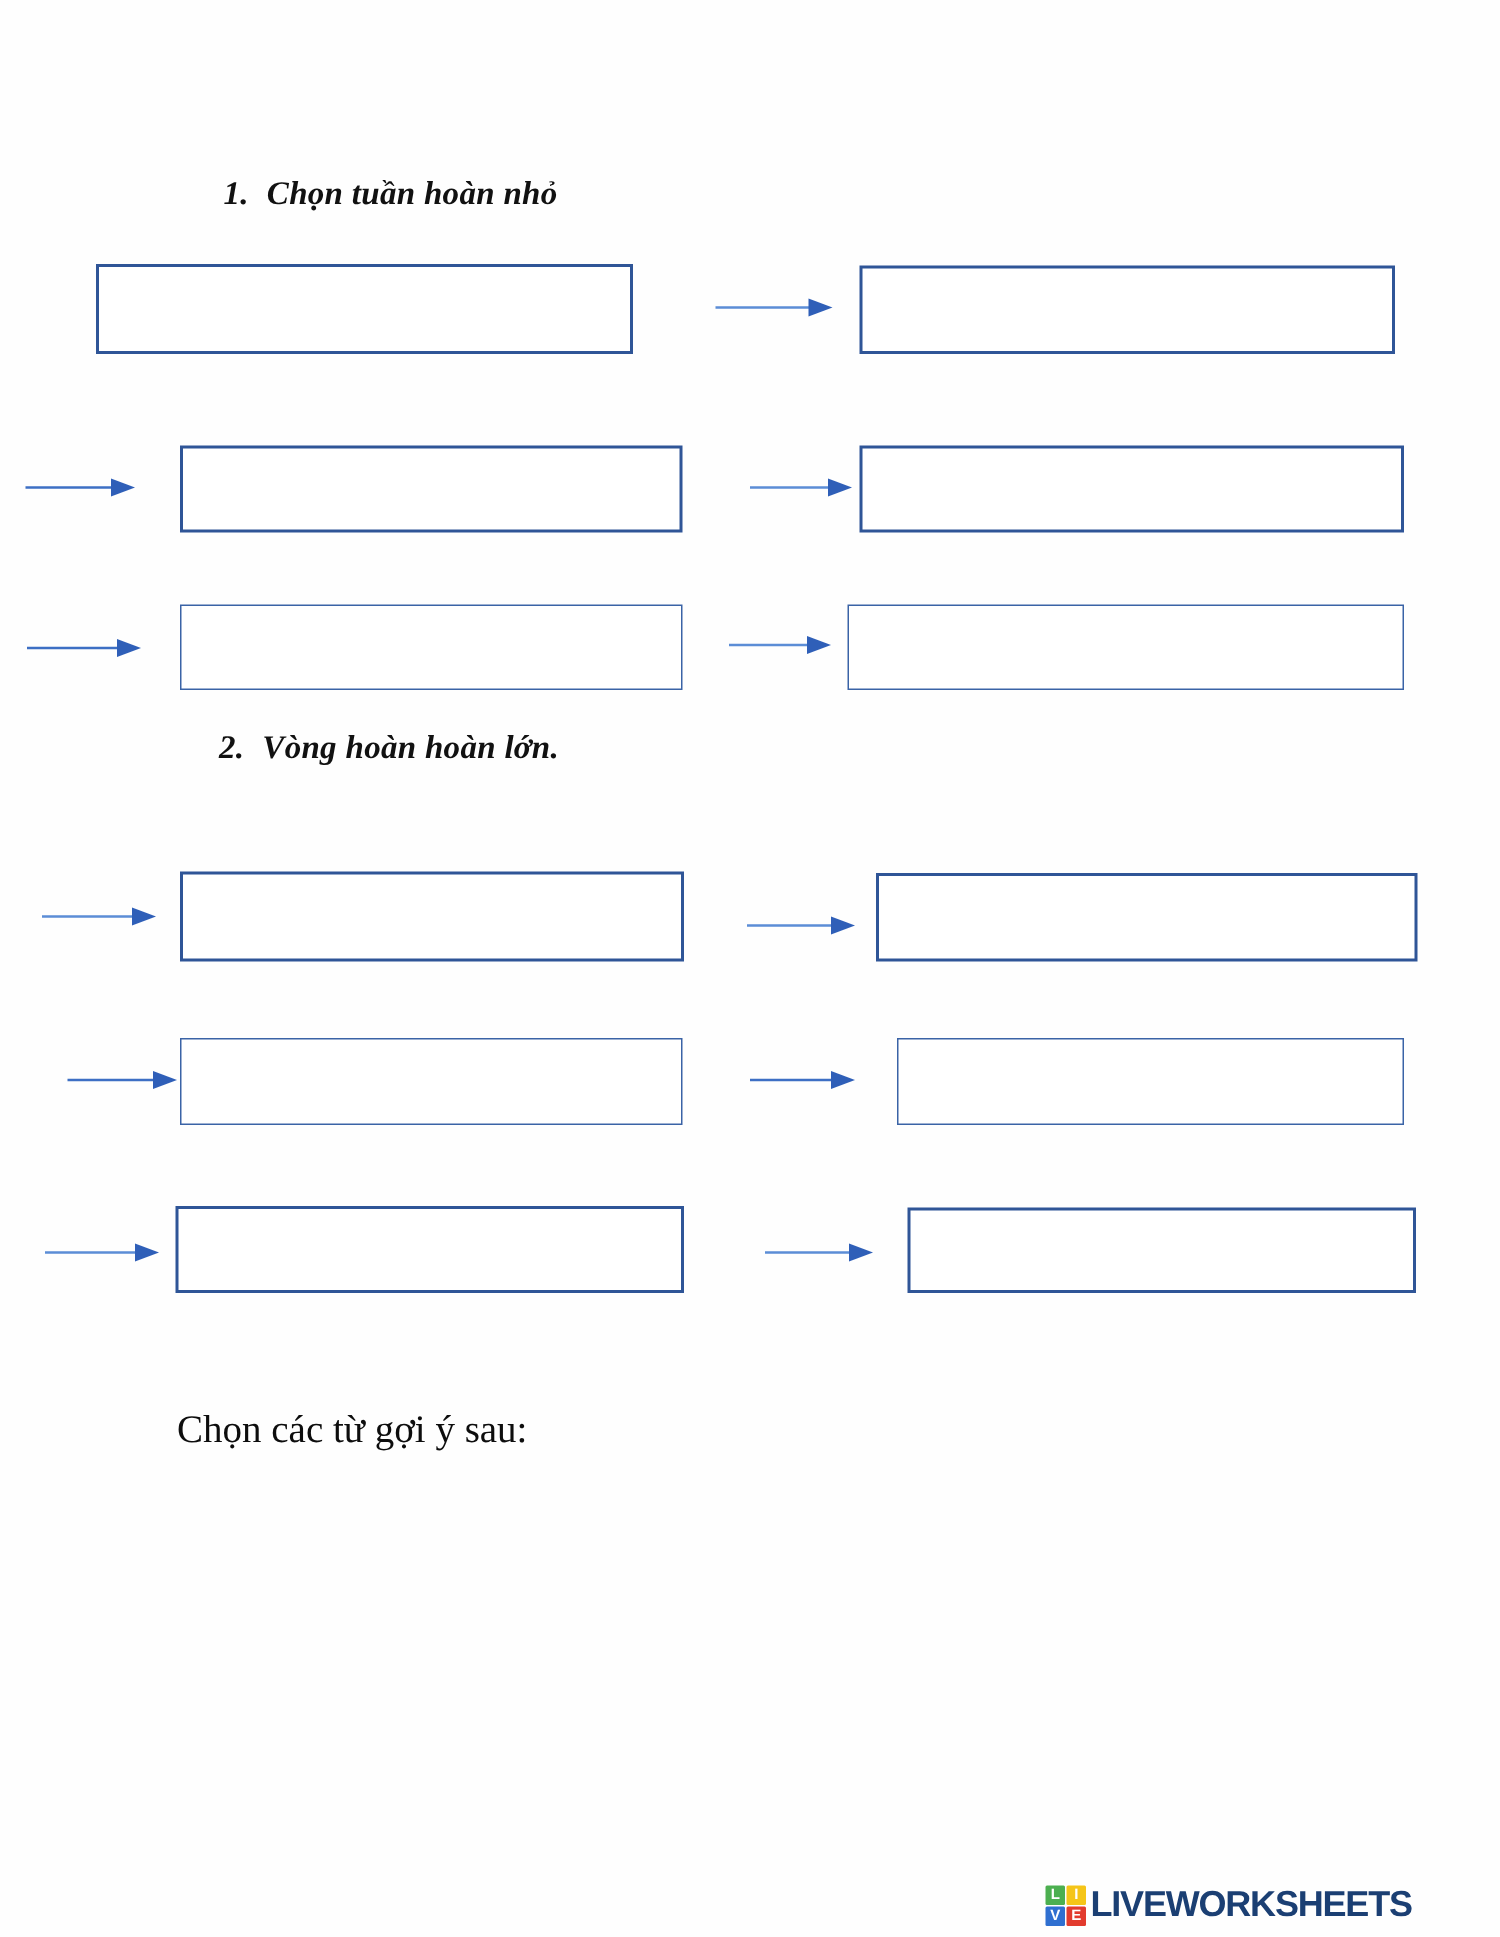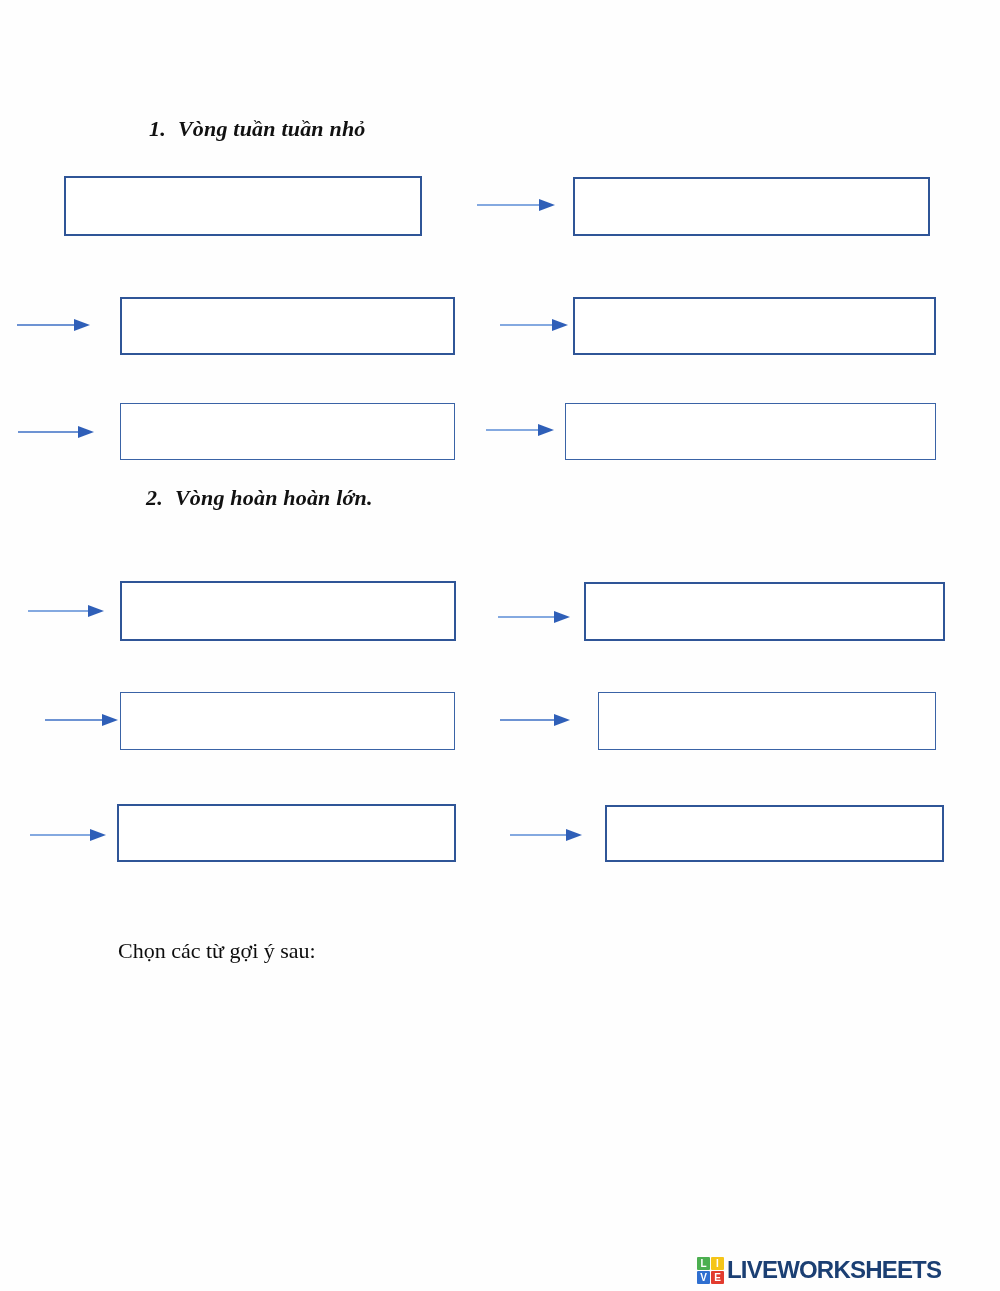--- a/index.html
+++ b/index.html
@@ -28,21 +28,21 @@
     letter-spacing: 0.2px;
   }
   .heading-num {
     display: inline-block;
     margin-right: 12px;
   }
 
   .plain-text {
     position: absolute;
     font-family: "Liberation Serif", "DejaVu Serif", serif;
-    font-size: 22px;
+    font-size: 26px;
     font-weight: normal;
     font-style: normal;
     color: #0d0d0d;
     white-space: nowrap;
   }
 
   
   .answer-box {
     position: absolute;
     box-sizing: border-box;
@@ -99,21 +99,21 @@
     color: #1b3f73;
     line-height: 30px;
   }
 </style>
 </head>
 <body>
 
 <div id="page">
 
   <div class="section-heading" style="left:149px; top:116px;">
-    <span class="heading-num">1.</span><span>Vòng tuần tuần nhỏ</span>
+    <span class="heading-num">1.</span><span>Chọn tuần hoàn nhỏ</span>
   </div>
 
   <div class="answer-box" style="left:64px; top:176px; width:358px; height:60px;"></div>
 
   <span class="arrow" style="left:477px; top:197px;">
     <svg width="78" height="16" viewBox="0 0 78 16">
       <line x1="0" y1="8" x2="64" y2="8" stroke="#5b8dd6" stroke-width="1.6"></line>
       <polygon points="62,2 78,8 62,14" fill="#2f5fb8"></polygon>
     </svg>
   </span>

